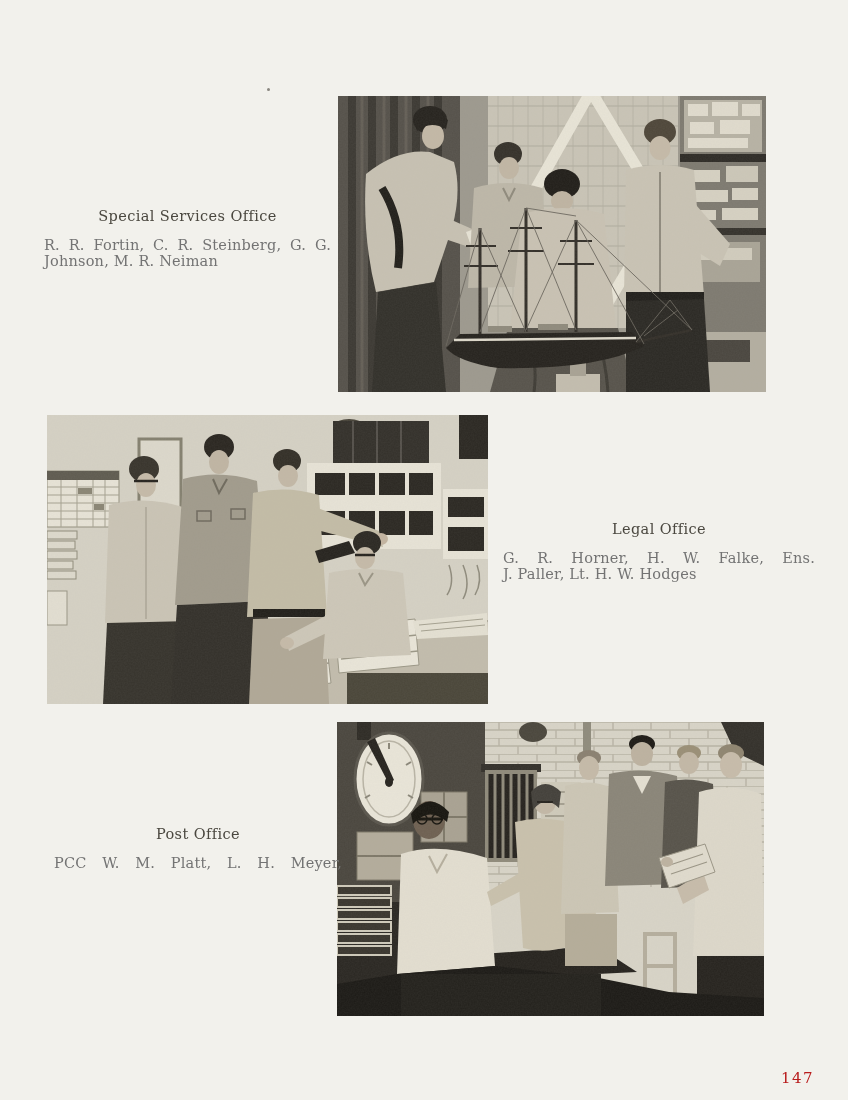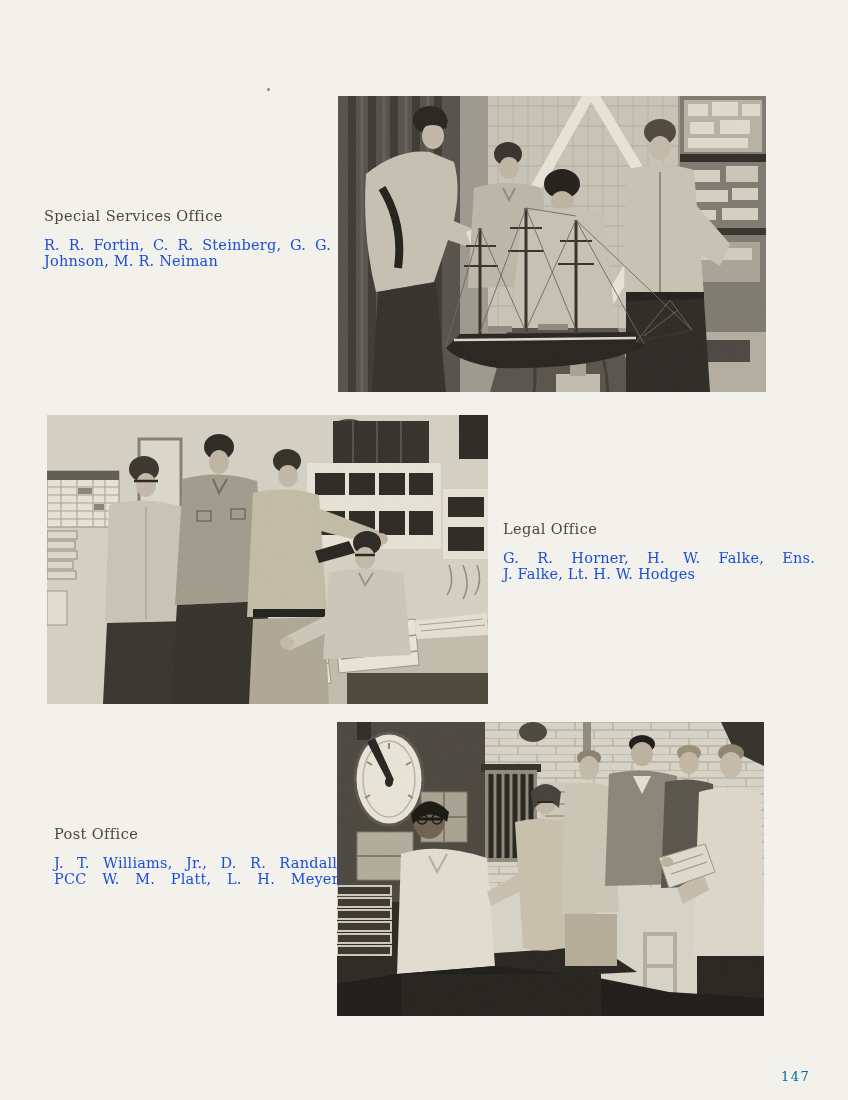--- a/index.html
+++ b/index.html
@@ -7,26 +7,26 @@
     position:relative; width:848px; height:1100px; margin:0 auto;
     background:#f2f1ec;
     font-family:"DejaVu Serif","Liberation Serif",serif;
     color:#45423c; overflow:hidden;
   }
   .photo { position:absolute; overflow:hidden; background:#aaa69a; }
   .photo svg { display:block; width:100%; height:100%; }
   .caption { position:absolute; }
   .caption h2 {
     margin:0 0 14px 0; font-size:14.5px; font-weight:normal;
-    letter-spacing:0.4px; color:#4a473f;
+    text-align:center; letter-spacing:0.4px; color:#4a473f;
   }
-  .names { margin:0; font-size:14.5px; line-height:15.5px; letter-spacing:0.2px; color:#1d4ed8; }
+  .names { margin:0; font-size:14.5px; line-height:15.5px; letter-spacing:0.2px; color:#737373; }
   .nline { display:block; text-align:justify; text-align-last:justify; white-space:nowrap; }
   .nline.last { text-align-last:left; }
-  .page-number { position:absolute; left:781px; top:1069px; font-size:13px; letter-spacing:1.5px; color:#0369a1; }
+  .page-number { position:absolute; left:781px; top:1069px; font-size:15px; letter-spacing:1.5px; color:#b91c1c; }
   .speck { position:absolute; left:267px; top:88px; width:3px; height:3px; background:#8a8780; border-radius:50%; }
 </style>
 </head>
 <body>
 
 <div class="page">
 
   <div class="speck"></div>
 
   <div class="photo" style="left:338px; top:96px; width:428px; height:296px;" role="img" aria-label="Four sailors gathered around a rigged model sailing ship in the hobby shop; dark curtain at left, lattice screen and shelves of model kits behind">
@@ -227,21 +227,21 @@
         </g>
       </g>
       <rect width="441" height="289" filter="url(#gr2)" opacity="0.16"></rect>
     </svg>
   </div>
 
   <div class="caption" style="left:503px; top:521px; width:312px;">
     <h2>Legal Office</h2>
     <p class="names">
       <span class="nline">G. R. Horner, H. W. Falke, Ens.</span>
-      <span class="nline last">J. Falke, Lt. H. W. Hodges</span>
+      <span class="nline last">J. Paller, Lt. H. W. Hodges</span>
     </p>
   </div>
 
   <div class="photo" style="left:337px; top:722px; width:427px; height:294px;" role="img" aria-label="Sailors weighing and sorting mail in the ship's post office; large round scale dial at upper left, brick wall behind, clerks seated and four men standing at right">
     <svg viewBox="0 0 427 294" preserveAspectRatio="none">
       <defs>
         <filter id="gr3">
             <feTurbulence type="fractalNoise" baseFrequency="0.7" numOctaves="2" seed="11" stitchTiles="stitch"></feTurbulence>
           <feColorMatrix type="matrix" values="0 0 0 0 0.45  0 0 0 0 0.44  0 0 0 0 0.42  0 0 0 0.55 0"></feColorMatrix>
           </filter>
@@ -341,20 +341,19 @@
       </g>
       <polygon points="0,262 60,252 158,244 262,256 332,270 427,276 427,294 0,294" fill="#1c1a16"></polygon>
       <rect x="64" y="252" width="200" height="42" fill="#23211c"></rect>
       <rect width="427" height="294" filter="url(#gr3)" opacity="0.16"></rect>
     </svg>
   </div>
 
   <div class="caption" style="left:54px; top:826px; width:288px;">
     <h2>Post Office</h2>
     <p class="names">
-      <span class="nline">J. T. Williams, Jr., D. R. Randall,</span>
       <span class="nline">PCC W. M. Platt, L. H. Meyer,</span>
     </p>
   </div>
 
   <div class="page-number">147</div>
 
 </div>
 
 </body></html>

